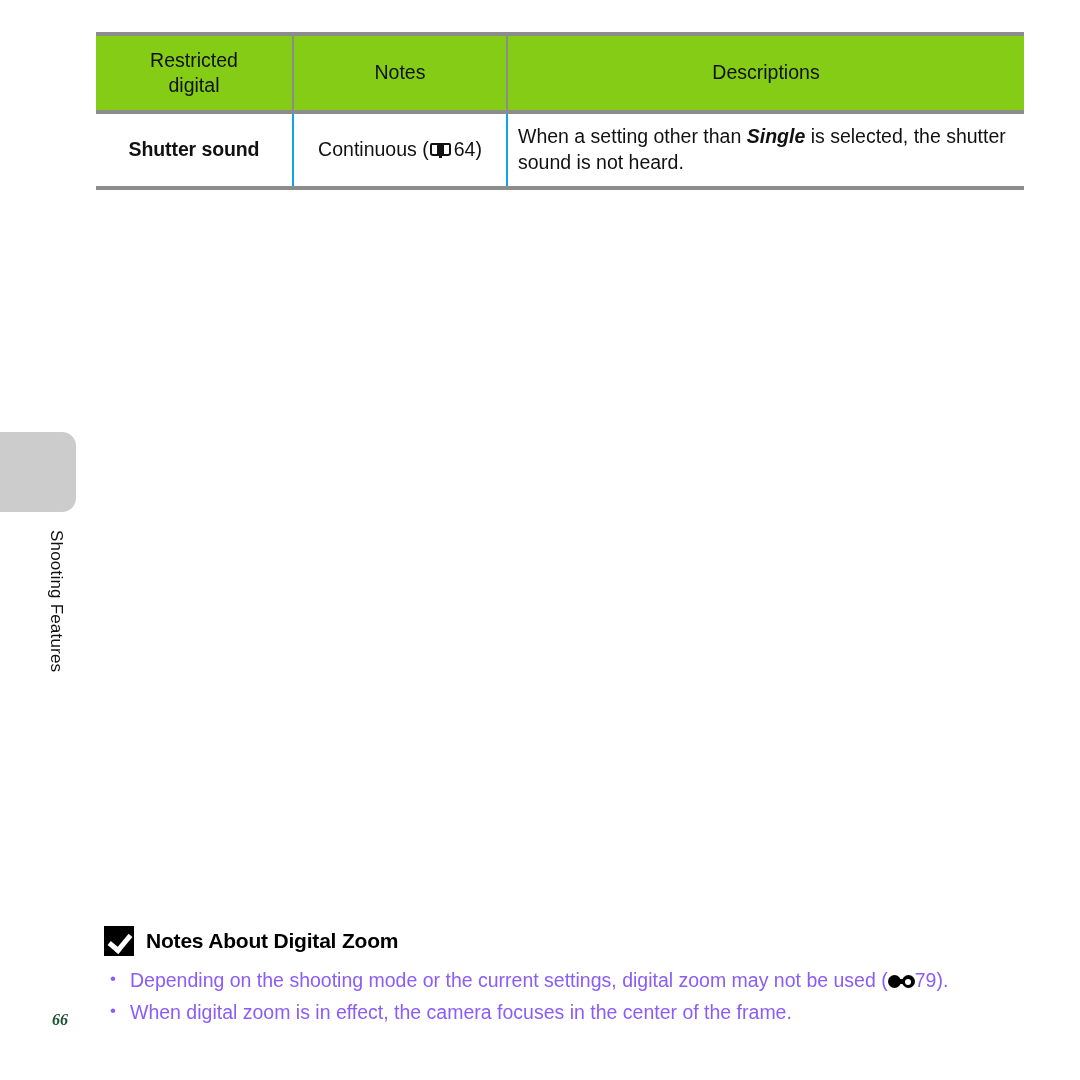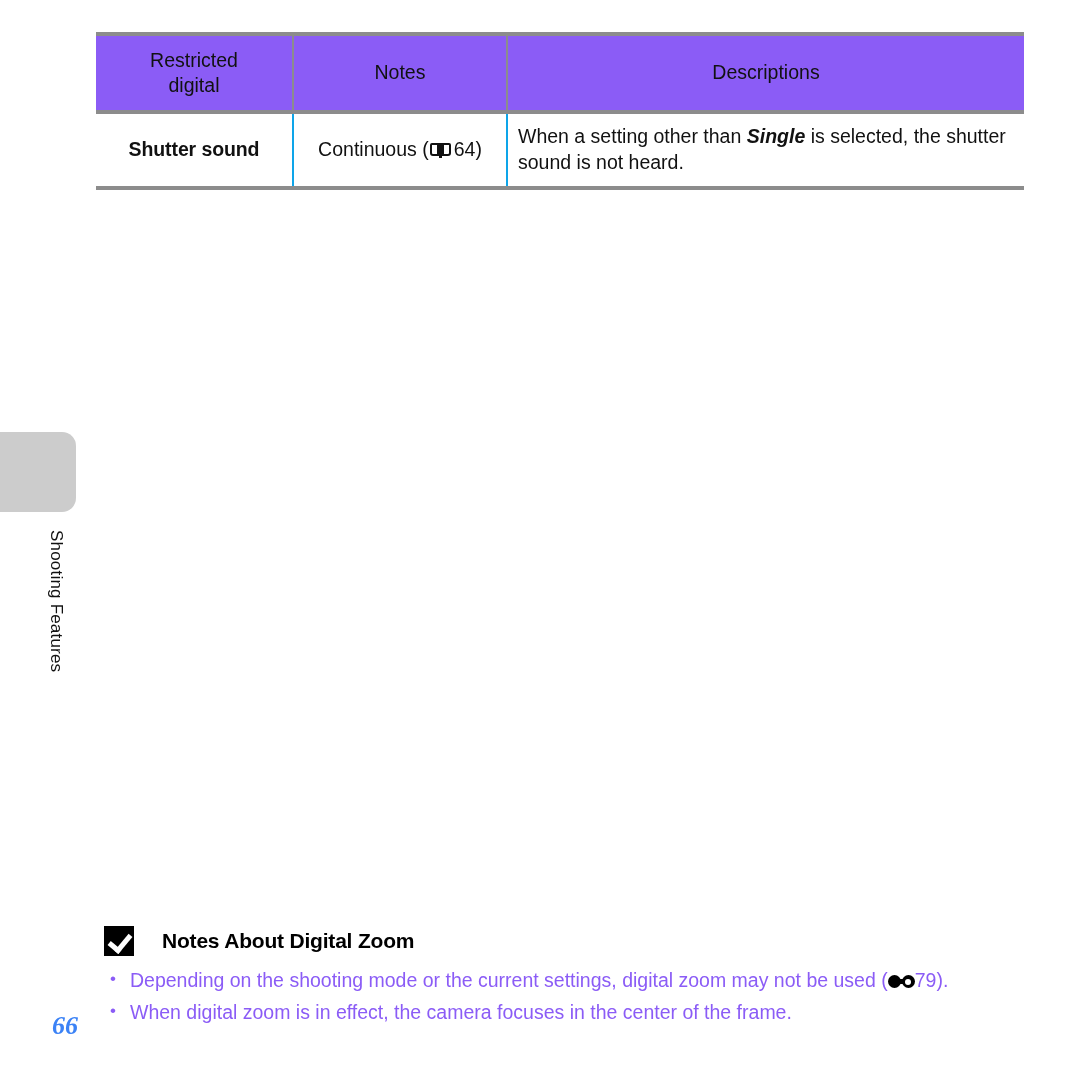--- a/index.html
+++ b/index.html
@@ -48,21 +48,21 @@
     left: 96px;
     top: 32px;
     width: 888px;
   }
   table.spec {
     width: 100%;
     border-collapse: collapse;
     table-layout: fixed;
   }
   table.spec thead tr {
-    background: #8b5cf6;
+    background: #84cc16;
   }
   table.spec thead th {
     border-top: 4px solid #8c8c8c;
     border-bottom: 4px solid #8c8c8c;
     border-left: 2px solid #8c8c8c;
     border-right: 2px solid #8c8c8c;
     font-weight: normal;
     font-size: 19.5px;
     padding: 12px 6px;
     text-align: center;
@@ -126,21 +126,21 @@
   
   .notes {
     position: absolute;
     left: 104px;
     top: 926px;
     width: 890px;
   }
   .notes-head {
     display: flex;
     align-items: center;
-    gap: 28px;
+    gap: 12px;
     margin-bottom: 9px;
   }
   .check-icon {
     width: 30px;
     height: 30px;
     background: #000000;
     position: relative;
     flex: 0 0 auto;
   }
   .check-icon::after {
@@ -215,24 +215,24 @@
     height: 6px;
     border-radius: 50%;
     background: #ffffff;
   }
 
   
   .page-number {
     position: absolute;
     left: 52px;
     top: 1011px;
-    font-size: 26px;
+    font-size: 16px;
     font-style: italic;
     font-weight: bold;
-    color: #3b82f6;
+    color: #14532d;
     font-family: "Liberation Serif", serif;
   }
 </style>
 </head>
 <body>
 
 <div class="side-tab"></div>
 <div class="side-label">Shooting Features</div>
 
 <div class="table-wrap">

